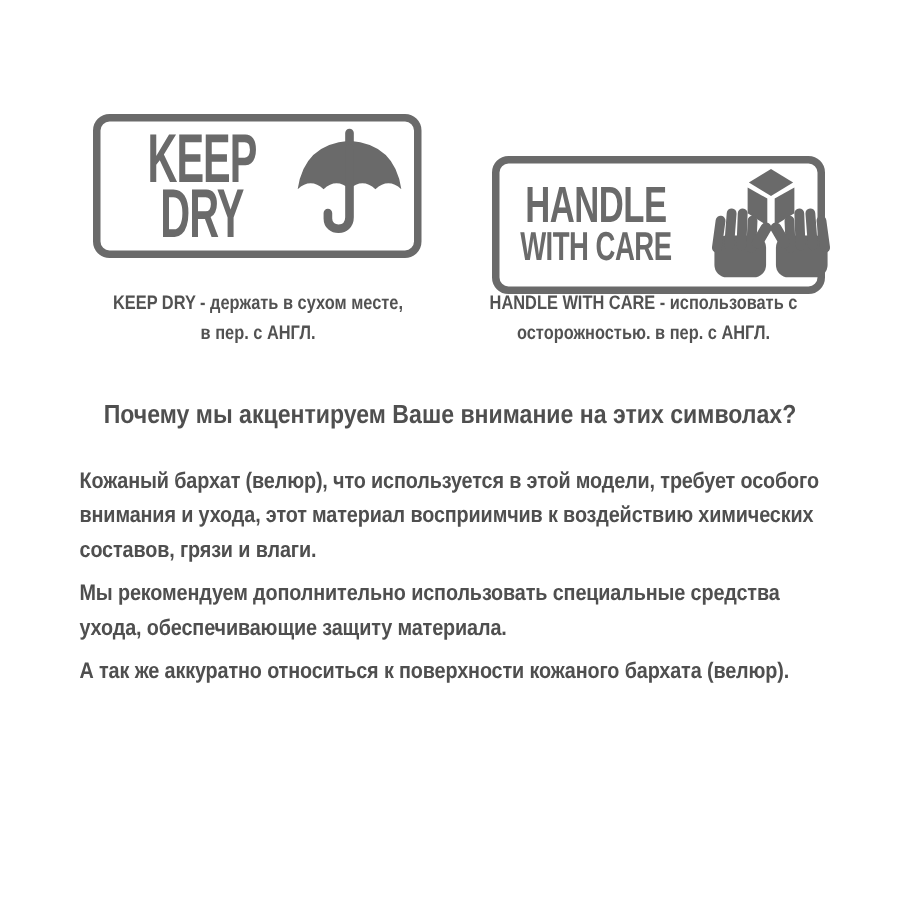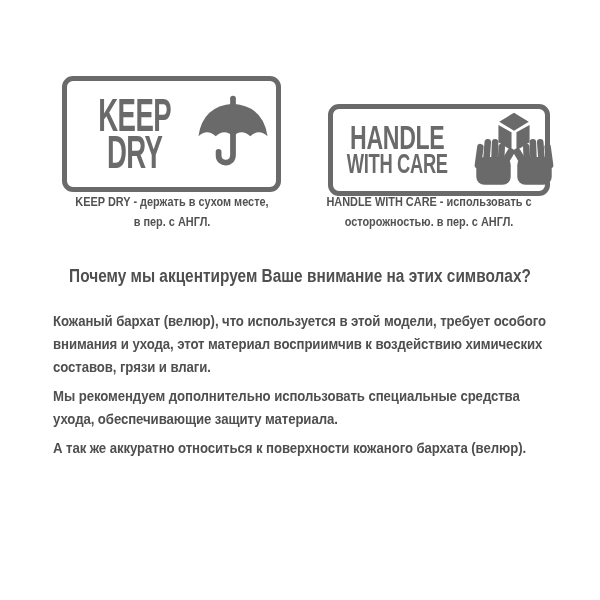--- a/index.html
+++ b/index.html
@@ -6,21 +6,21 @@
   .canvas{
     position:relative;width:600px;height:600px;background:#ffffff;
     font-family:"Liberation Sans",sans-serif;font-weight:700;overflow:hidden;
   }
   
   .badge{
     position:absolute;box-sizing:border-box;background:#fff;
     border:5px solid #6a6a6a;border-radius:11px;
     display:flex;align-items:center;justify-content:center;
   }
-  #badge-keepdry{left:62px;top:76px;width:219px;height:116px;gap:2px;padding:0 6px;}
+  #badge-keepdry{left:62px;top:76px;width:219px;height:96px;gap:2px;padding:0 6px;}
   #badge-handle{left:328px;top:76px;width:222px;height:92px;gap:2px;padding:0 8px;margin-top:28px;}
   .badge-words{color:#6a6a6a;text-align:center;white-space:nowrap;}
   #badge-keepdry .badge-words{font-size:46px;line-height:37px;letter-spacing:-1px;transform:scaleX(.60);}
   #badge-handle .badge-words{transform:scaleX(.68);letter-spacing:-.5px;}
   #badge-handle .w1{font-size:34px;line-height:29px;}
   #badge-handle .w2{font-size:27px;line-height:25px;}
   .icon{fill:#6a6a6a;flex:none;}
   .icon .stroke{fill:none;stroke:#6a6a6a;stroke-linecap:round;}
   
   .caption{

